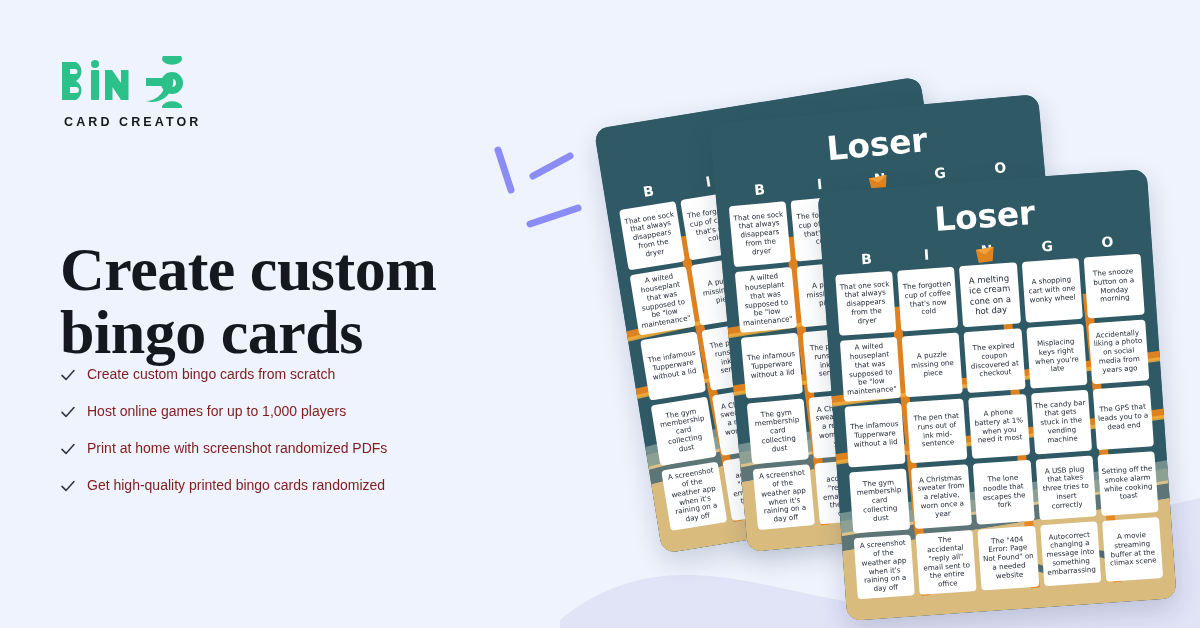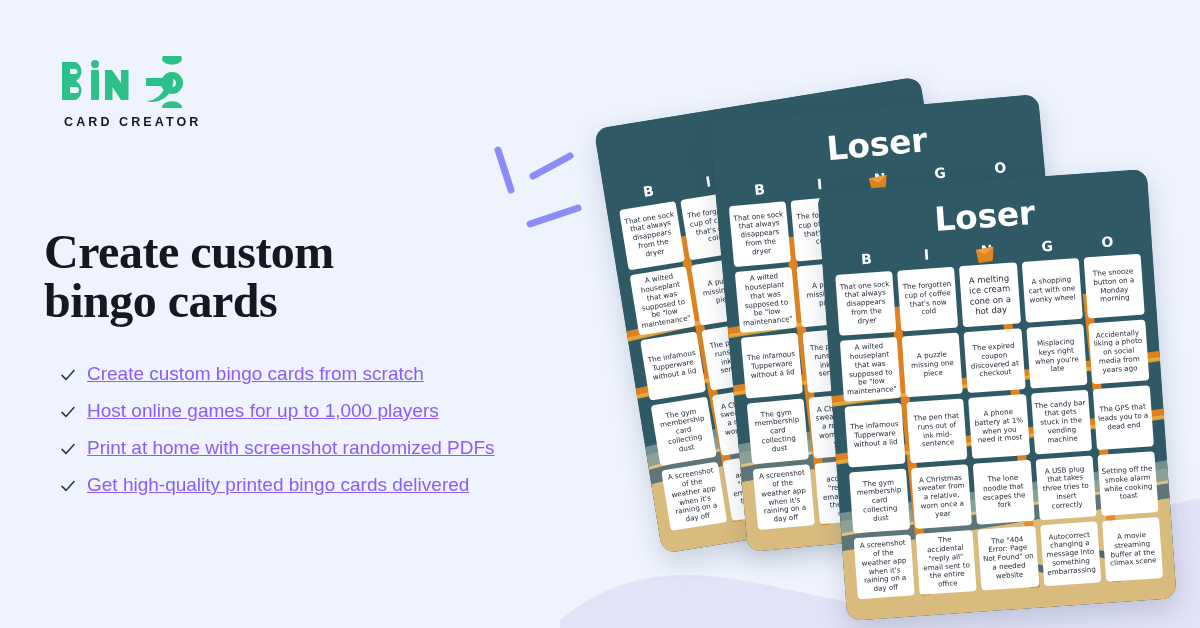--- a/index.html
+++ b/index.html
@@ -15,34 +15,34 @@
   .wave{position:absolute;left:560px;bottom:-120px;width:760px;height:360px;
         pointer-events:none;}
 
   
   .logo{position:absolute;left:60px;top:56px;}
   .logo-word{display:block;}
   .logo-sub{display:block;margin-top:7px;margin-left:4px;
      font-size:12.5px;font-weight:700;letter-spacing:3.1px;color:#15181f;}
 
   
-  .headline{position:absolute;left:44px;top:196px;width:520px;
+  .headline{position:absolute;left:60px;top:196px;width:520px;
      font-family:"Liberation Serif", serif;
-     font-weight:700;font-size:48px;line-height:1.02;color:#15181f;
+     font-weight:700;font-size:62px;line-height:1.02;color:#15181f;
      letter-spacing:-0.5px;}
   .headline .l2{display:block;}
 
   
   .sparkle{position:absolute;left:478px;top:138px;width:110px;height:112px;}
 
   
   .bullets{position:absolute;left:60px;top:358px;width:560px;}
   .bullet{display:flex;align-items:center;gap:11px;height:33px;margin-bottom:4px;}
   .bullet .chk{width:16px;height:16px;flex:0 0 16px;display:block;}
-  .bullet .btxt{font-size:19px;color:#8b5cf6;line-height:1.1;white-space:nowrap;text-decoration:underline;}
+  .bullet .btxt{font-size:14px;color:#7f1d1d;line-height:1.1;white-space:nowrap;}
 
   
   .fan{position:absolute;left:600px;top:60px;width:620px;height:580px;}
   .card{
     position:absolute;width:330px;height:430px;border-radius:14px;
     background:#2f5a65;overflow:hidden;
     box-shadow:0 10px 26px rgba(30,45,70,.18);
   }
   .card .bg-illus{position:absolute;inset:0;}
   .card .title{
@@ -140,21 +140,21 @@
     <li class="bullet">
       <svg class="chk" viewBox="0 0 16 16">
         <path d="M2 8.4 L6 12.4 L14 3.6" fill="none" stroke="#2b3242" stroke-width="1.5" stroke-linecap="round" stroke-linejoin="round"></path>
       </svg>
       <span class="btxt">Print at home with screenshot randomized PDFs</span>
     </li>
     <li class="bullet">
       <svg class="chk" viewBox="0 0 16 16">
         <path d="M2 8.4 L6 12.4 L14 3.6" fill="none" stroke="#2b3242" stroke-width="1.5" stroke-linecap="round" stroke-linejoin="round"></path>
       </svg>
-      <span class="btxt">Get high-quality printed bingo cards delivered</span>
+      <span class="btxt">Get high-quality printed bingo cards randomized</span>
     </li>
   </ul>
 
   <div class="fan">
 
     <div class="card card-back">
         <svg class="bg-illus" viewBox="0 0 330 430" preserveAspectRatio="none">
     <rect x="0" y="0" width="330" height="430" fill="#2f5a65"></rect>
     <path d="M0,330 L330,300 L330,430 L0,430 Z" fill="#ddc188"></path>
     <path d="M0,322 L330,292 L330,312 L0,342 Z" fill="#7e9a97" opacity=".85"></path>

